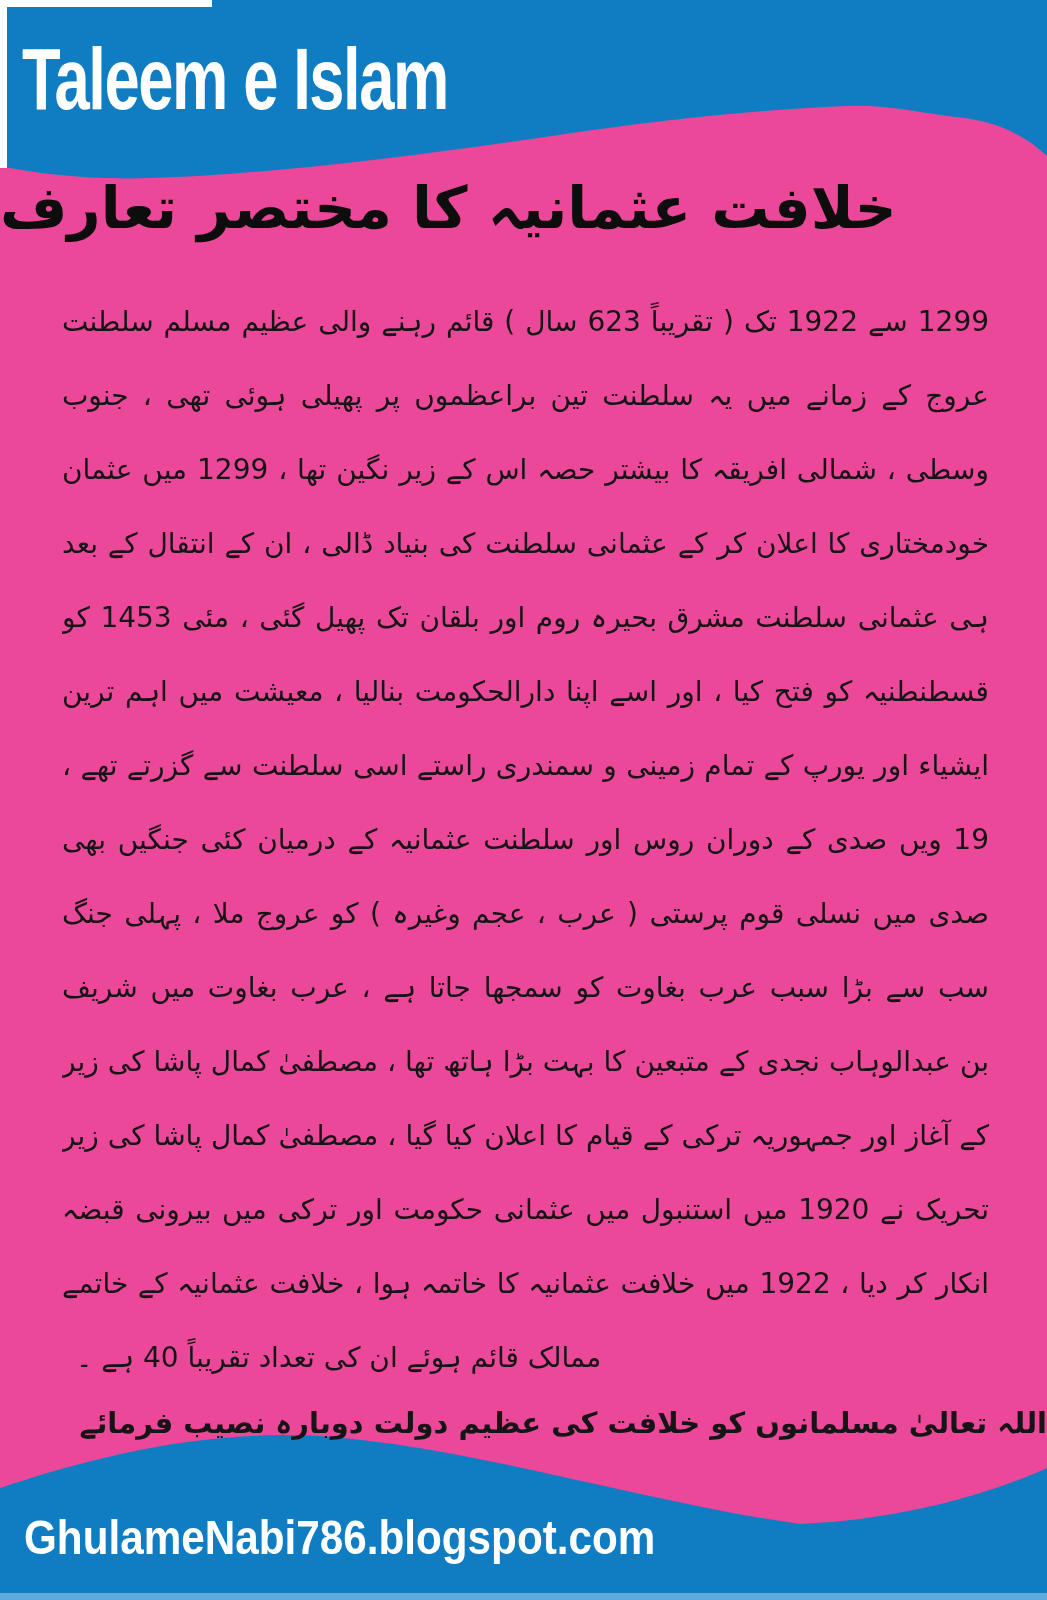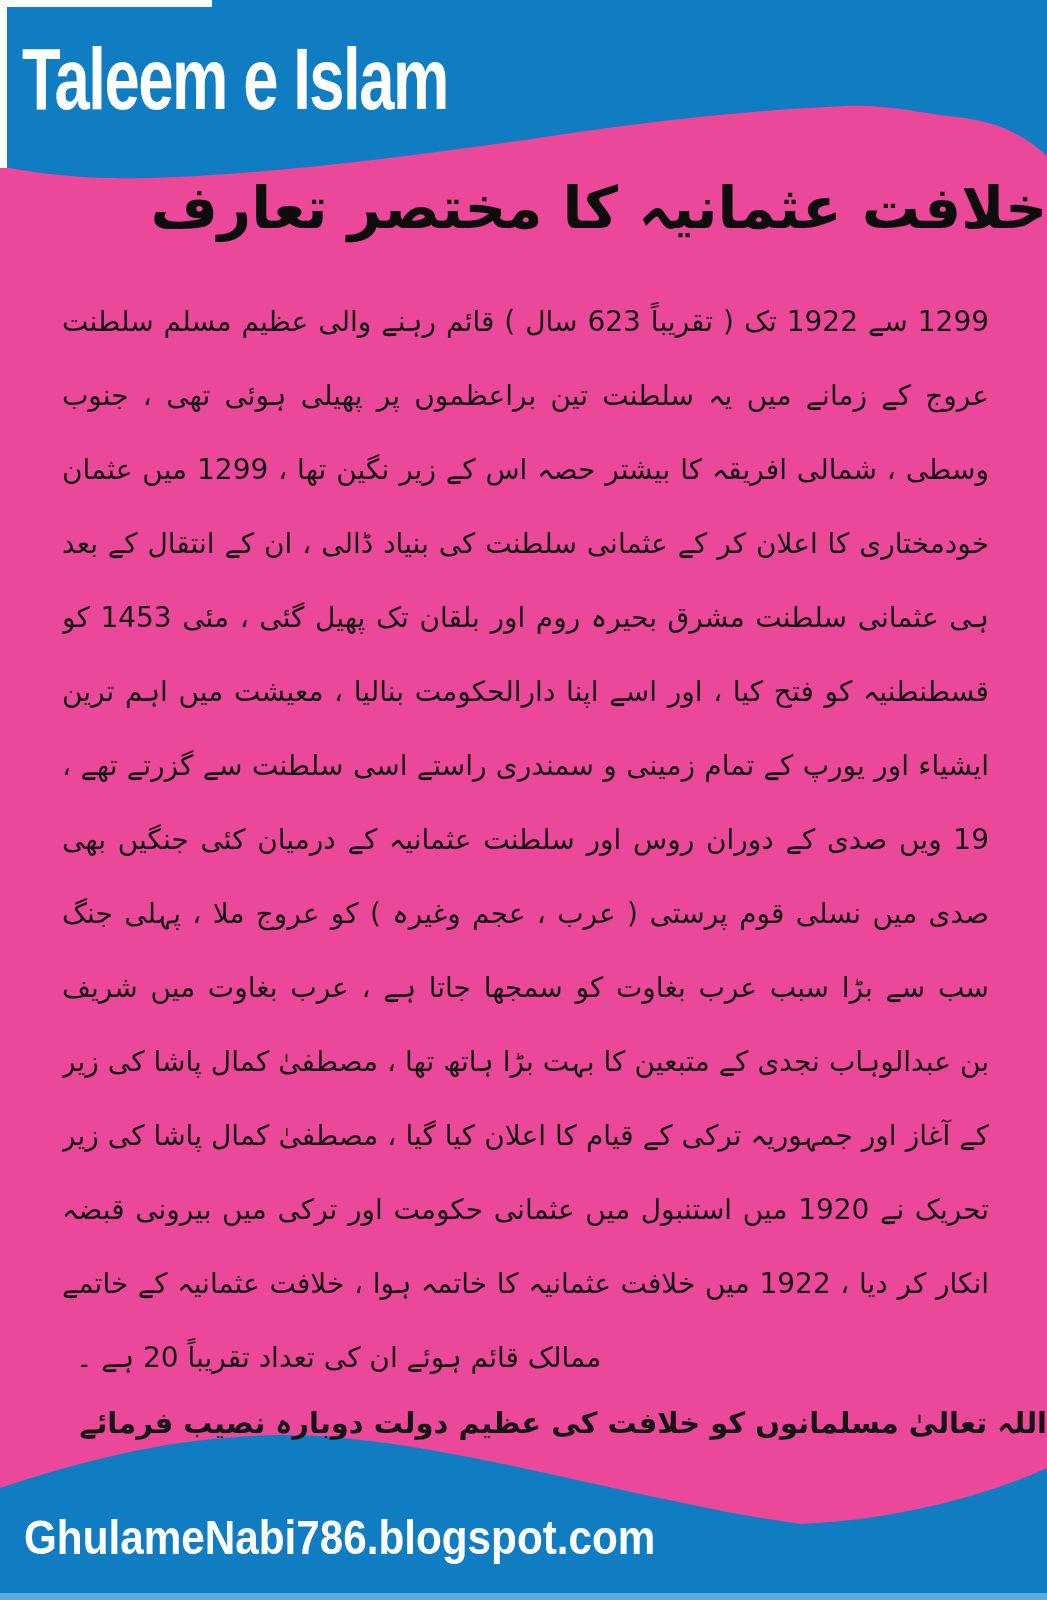--- a/index.html
+++ b/index.html
@@ -21,21 +21,21 @@
     font-weight:bold;
     font-size:88px;
     letter-spacing:-2px;
     transform:scaleX(0.72);
     transform-origin:left top;
     white-space:nowrap;
   }
   .urdu-title{
     position:absolute;top:146px;left:0;width:100%;height:124px;
     line-height:124px;
-    text-align:right;
+    text-align:left;
     direction:rtl;
     font-size:58px;
     font-weight:bold;
     color:#0d0d0d;
     z-index:2;
     white-space:nowrap;
   }
   
   .body-text{
     position:absolute;top:285px;left:62px;width:927px;
@@ -107,21 +107,21 @@
     <div class="u-line">ہی عثمانی سلطنت مشرق بحیرہ روم اور بلقان تک پھیل گئی ، مئی 1453 کو سلطان محمد ثانی نے</div>
     <div class="u-line">قسطنطنیہ کو فتح کیا ، اور اسے اپنا دارالحکومت بنالیا ، معیشت میں اہم ترین کردار تجارت کا تھا ، کیونکہ</div>
     <div class="u-line">ایشیاء اور یورپ کے تمام زمینی و سمندری راستے اسی سلطنت سے گزرتے تھے ، 17 ویں سے</div>
     <div class="u-line">19 ویں صدی کے دوران روس اور سلطنت عثمانیہ کے درمیان کئی جنگیں بھی لڑیں گئیں ، 19 ویں</div>
     <div class="u-line">صدی میں نسلی قوم پرستی ( عرب ، عجم وغیرہ ) کو عروج ملا ، پہلی جنگ عظیم میں عثمانیوں کی شکست کا</div>
     <div class="u-line">سب سے بڑا سبب عرب بغاوت کو سمجھا جاتا ہے ، عرب بغاوت میں شریف مکہ ''حسین'' اور محمد</div>
     <div class="u-line">بن عبدالوہاب نجدی کے متبعین کا بہت بڑا ہاتھ تھا ، مصطفیٰ کمال پاشا کی زیر قیادت جنگ آزادی</div>
     <div class="u-line">کے آغاز اور جمہوریہ ترکی کے قیام کا اعلان کیا گیا ، مصطفیٰ کمال پاشا کی زیر قیادت ترک قومی</div>
     <div class="u-line">تحریک نے 1920 میں استنبول میں عثمانی حکومت اور ترکی میں بیرونی قبضہ کو تسلیم کرنے سے</div>
     <div class="u-line">انکار کر دیا ، 1922 میں خلافت عثمانیہ کا خاتمہ ہوا ، خلافت عثمانیہ کے خاتمے کے نتیجے میں جو</div>
-    <div class="u-line last-left">ممالک قائم ہوئے ان کی تعداد تقریباً 20 ہے ۔</div>
+    <div class="u-line last-left">ممالک قائم ہوئے ان کی تعداد تقریباً 40 ہے ۔</div>
   </div>
 
   <div class="dua-line" dir="rtl">اللہ تعالیٰ مسلمانوں کو خلافت کی عظیم دولت دوبارہ نصیب فرمائے</div>
 
   <svg class="footer-wave" viewBox="0 0 1047 180" preserveAspectRatio="none" aria-hidden="true">
     <path fill="#107dc2" d="M0,180 L0,68
          C90,38 180,16 280,15
          C430,14 630,80 800,104
          C900,100 990,74 1047,48
          L1047,180 Z"></path>

